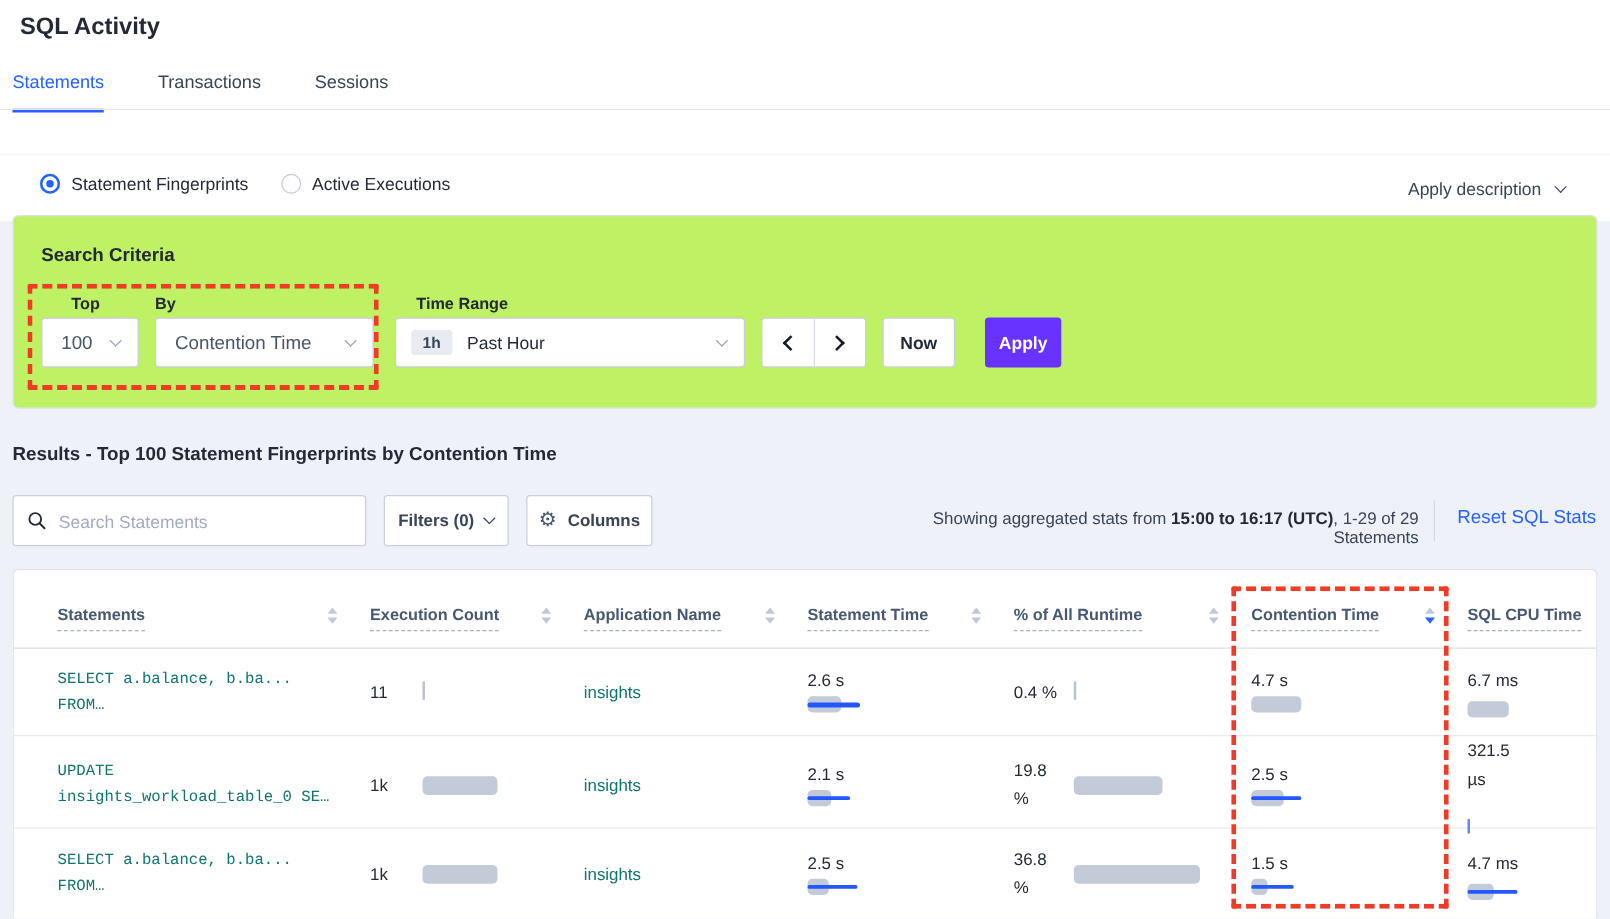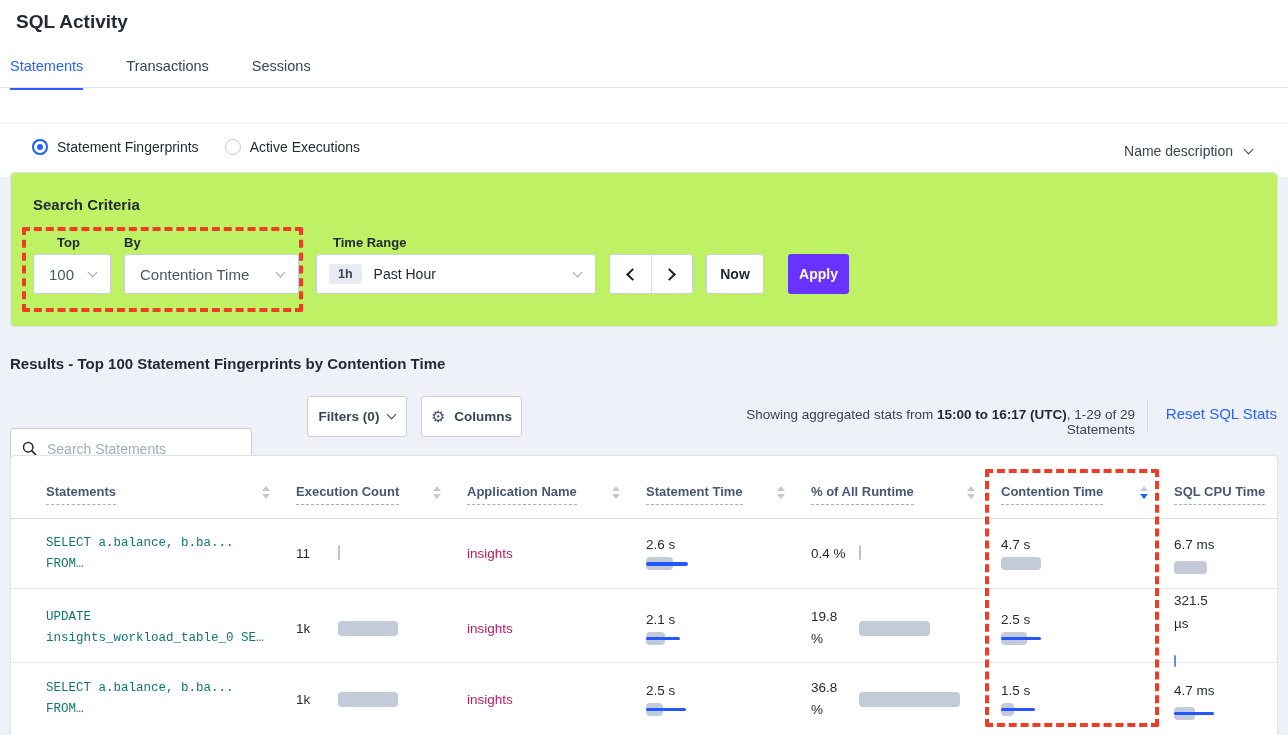--- a/index.html
+++ b/index.html
@@ -40,21 +40,21 @@
   .arrow-group { position:absolute; left:598px; top:81px; width:84px; height:40px; border:1px solid #c9d0dc; border-radius:3px; background:#fff; display:flex; }
   .arrow-btn { flex:1; display:flex; align-items:center; justify-content:center; cursor:pointer; }
   .arrow-btn + .arrow-btn { border-left:1px solid #d8dde5; }
   .chevL { width:9px; height:9px; border-left:2.6px solid #171c26; border-bottom:2.6px solid #171c26; transform:rotate(45deg); margin-left:4px; }
   .chevR { width:9px; height:9px; border-right:2.6px solid #171c26; border-top:2.6px solid #171c26; transform:rotate(45deg); margin-right:4px; }
   .now-btn { position:absolute; left:695px; top:81px; width:58px; height:40px; background:#fff; border:1px solid #c9d0dc; border-radius:3px; font-size:14px; font-weight:700; color:#242a35; display:flex; align-items:center; justify-content:center; cursor:pointer; }
   .apply-btn { position:absolute; left:777px; top:81px; width:61px; height:40px; background:#6933ff; border:none; border-radius:3px; font-size:14px; font-weight:700; color:#fff; display:flex; align-items:center; justify-content:center; cursor:pointer; }
 
   
   .results-heading { position:absolute; left:10px; top:355px; font-size:15px; font-weight:700; color:#242a35; }
-  .search-box { position:absolute; left:10px; top:396px; width:242px; height:41px;margin-top:32px; }
+  .search-box { position:absolute; left:10px; top:396px; width:283px; height:41px; }
   .search-box input { width:100%; height:100%; border:1px solid #c9d0dc; border-radius:3px; padding:0 10px 0 36px; font-size:14px; color:#242a35; font-family:inherit; outline:none; }
   .search-box input::placeholder { color:#a2abbd; }
   .search-glyph { position:absolute; left:12px; top:13px; }
   .tool-btn { position:absolute; top:396px; height:41px; background:#fff; border:1px solid #c9d0dc; border-radius:3px; display:flex; align-items:center; justify-content:center; gap:9px; font-size:13.5px; font-weight:600; color:#394455; cursor:pointer; }
   .btn-filters { left:307px; width:100px; }
   .btn-columns { left:421px; width:101px; }
   .gear { font-size:16px; color:#475872; line-height:1; }
   .stats-line { position:absolute; top:407px; left:688px; width:447px; font-size:13.5px; color:#394455; text-align:right; }
   .stats-line b { font-weight:700; color:#242a35; }
   .stats-divider { position:absolute; left:1147px; top:400px; width:1px; height:33px; background:#d5dae3; }
@@ -70,21 +70,21 @@
   .tri-up { width:0; height:0; border-left:4px solid transparent; border-right:4px solid transparent; border-bottom:5px solid #c2c9d6; }
   .tri-down { width:0; height:0; border-left:4px solid transparent; border-right:4px solid transparent; border-top:5px solid #c2c9d6; }
   .sorter.desc .tri-down { border-top-color:#2463ff; }
 
   .tr { align-items:center; }
   .tr.r1 { height:69px; }
   .tr.r2 { height:74px; border-top:1px solid #e7ebf1; }
   .tr.r3 { height:73px; border-top:1px solid #e7ebf1; }
   .sql { font-family:"Liberation Mono","DejaVu Sans Mono",monospace; font-size:12.5px; line-height:21px; color:#0f766e; white-space:pre; cursor:pointer; }
   .cellnum { font-size:13.5px; color:#242a35; }
-  .appname { font-size:13.5px; color:#be185d; }
+  .appname { font-size:13.5px; color:#0f766e; }
   .flexcell { display:flex; align-items:center; padding-right:28px; }
   .flexcell .cellnum { flex:0 0 auto; }
   .w42 { width:42px; } .w40 { width:40px; line-height:22px; } .w48 { width:48px; line-height:23px; }
   .stack { display:flex; flex-direction:column; gap:5px; padding-right:30px; }
   .bargroup { position:relative; height:13px; }
   .bargroup.short { height:12px; }
   .bar-gray { position:absolute; left:0; top:0; height:13px; border-radius:4px; background:#c3cbd9; }
   .bar-big { position:relative; height:15px; border-radius:4px; background:#c3cbd9; flex:0 0 auto; }
   .bar-line { position:absolute; left:0; top:5px; height:3.5px; border-radius:2px; background:#2357ff; }
   .tick { height:15px !important; border-radius:1px; background:#b9c2d2; top:-1px; }
@@ -114,21 +114,21 @@
     <div class="radio-opt">
       <span class="radio-dot on"></span>
       <span>Statement Fingerprints</span>
     </div>
     <div class="radio-opt">
       <span class="radio-dot off"></span>
       <span>Active Executions</span>
     </div>
   </div>
   <div class="show-desc">
-    <span>Name description</span>
+    <span>Apply description</span>
     <span class="chev"></span>
   </div>
 </div>
 
 <div class="criteria-card">
   <div class="criteria-heading">Search Criteria</div>
 
   <div class="field-label" style="left:22px; top:62px;margin-left:24px;">Top</div>
   <div class="ctl" style="left:22px; width:78px;">
     <span class="val" style="margin-left:15px;">100</span>

